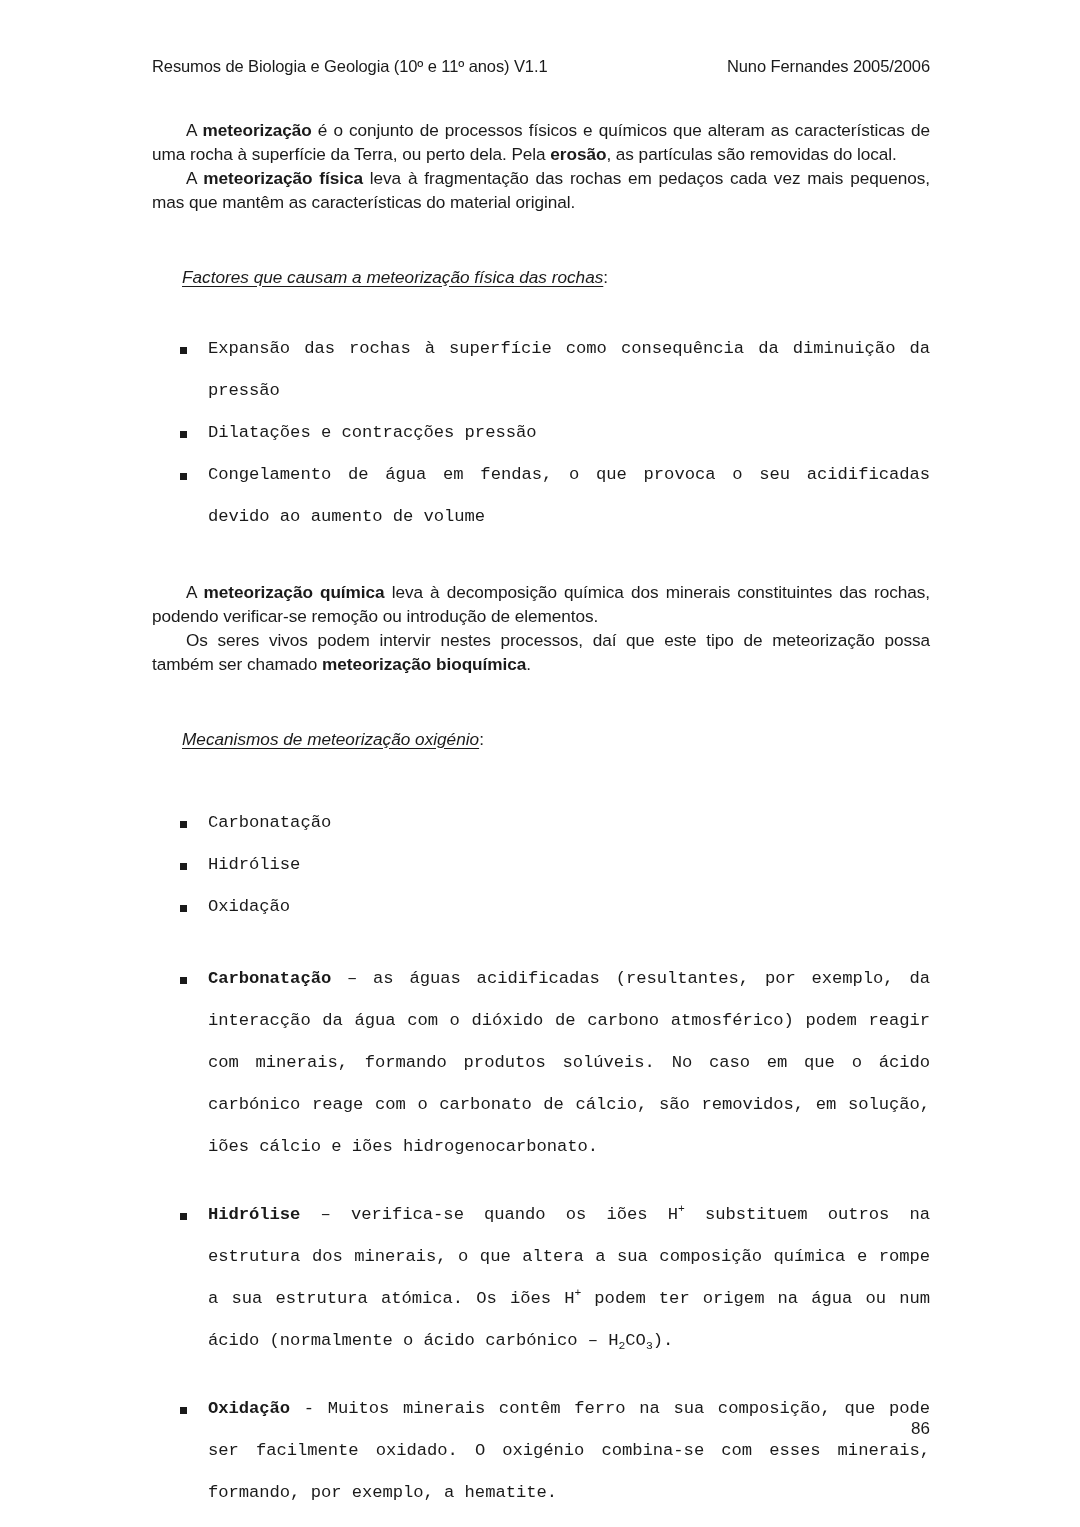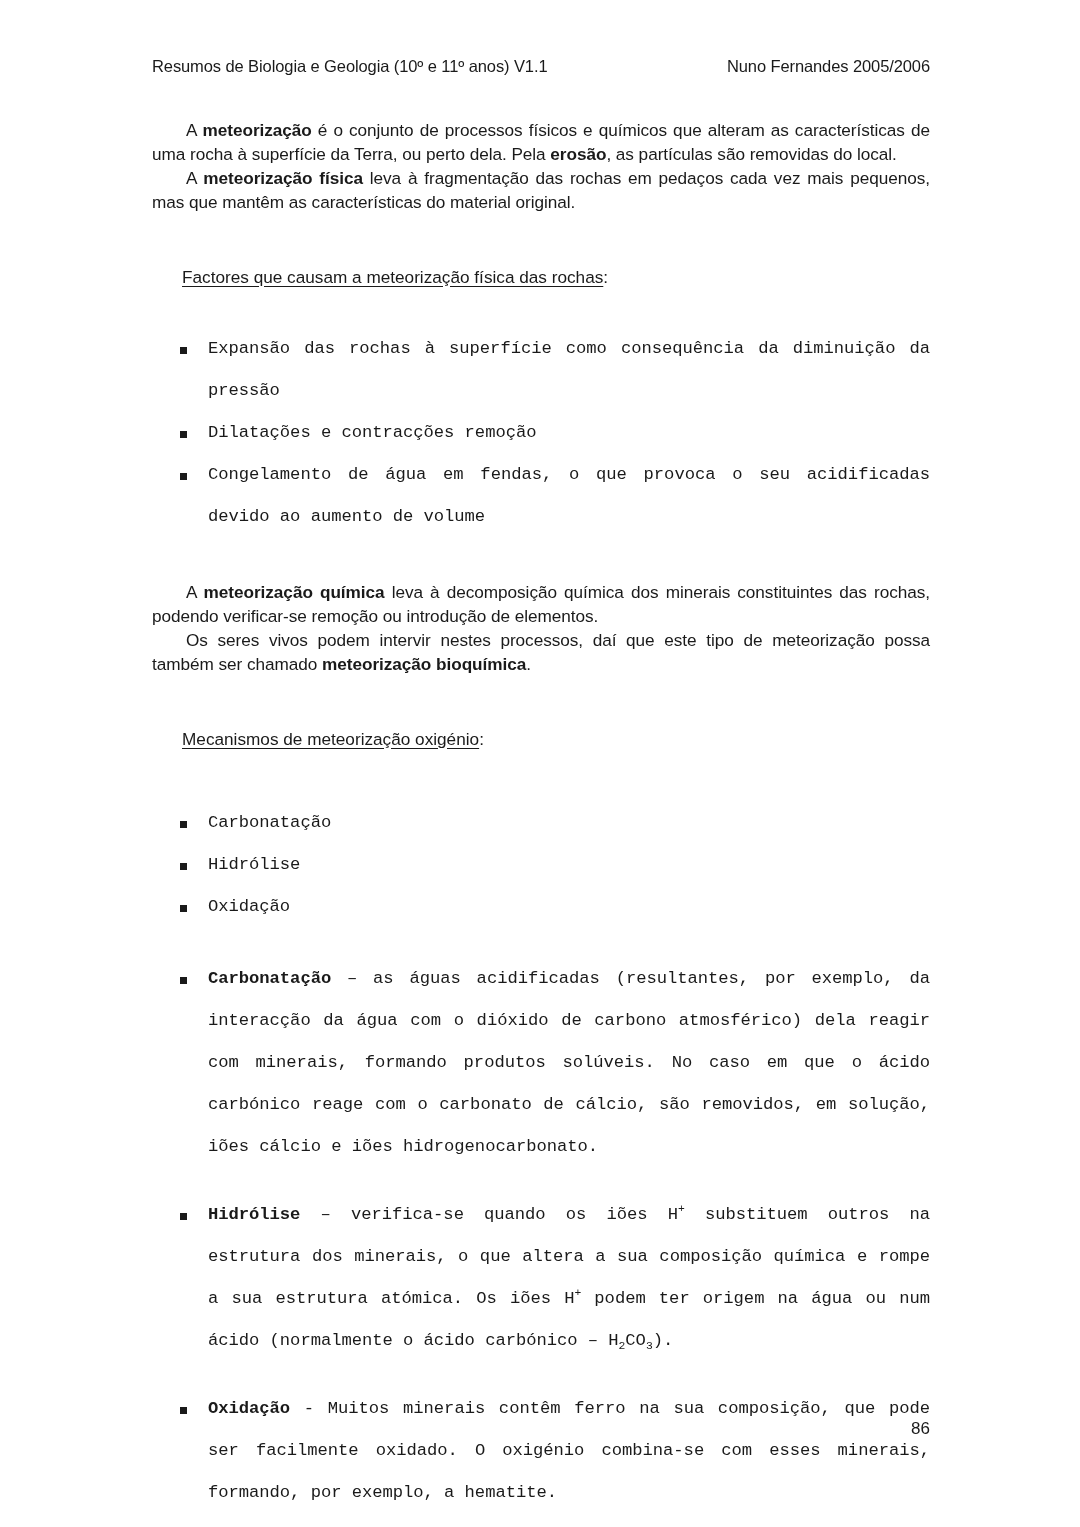--- a/index.html
+++ b/index.html
@@ -58,20 +58,21 @@
     margin: 0;
     padding: 0;
     font-size: 17.2px;
     line-height: 42px;
     text-indent: 30px;
     color: #1a1a1a;
   }
   .heading .u {
     text-decoration: underline;
     text-underline-offset: 3px;
+    font-style: italic;
   }
   ul.blist {
     list-style: none;
     margin: 0;
     padding: 0;
     font-family: Liberation Mono, monospace;
   }
   ul.blist > li {
     position: relative;
     padding-left: 56px;
@@ -130,21 +131,21 @@
     <p class="para"><span>A </span><b>meteorização física</b><span> leva à fragmentação das rochas em pedaços cada vez mais pequenos, mas que mantêm as características do material original.</span></p>
 
     <div class="spacer-lg"></div>
 
     <p class="heading"><span class="u">Factores que causam a meteorização física das rochas</span><span>:</span></p>
 
     <div class="spacer-md"></div>
 
     <ul class="blist">
       <li>Expansão das rochas à superfície como consequência da diminuição da pressão</li>
-      <li>Dilatações e contracções remoção</li>
+      <li>Dilatações e contracções pressão</li>
       <li>Congelamento de água em fendas, o que provoca o seu acidificadas devido ao aumento de volume</li>
     </ul>
 
     <div class="spacer-lg"></div>
 
     <p class="para"><span>A </span><b>meteorização química</b><span> leva à decomposição química dos minerais constituintes das rochas, podendo verificar-se remoção ou introdução de elementos.</span></p>
 
     <p class="para"><span>Os seres vivos podem intervir nestes processos, daí que este tipo de meteorização possa também ser chamado </span><b>meteorização bioquímica</b><span>.</span></p>
 
     <div class="spacer-lg"></div>
@@ -155,21 +156,21 @@
 
     <ul class="blist">
       <li>Carbonatação</li>
       <li>Hidrólise</li>
       <li>Oxidação</li>
     </ul>
 
     <div class="spacer-md"></div>
 
     <ul class="blist">
-      <li><b>Carbonatação</b><span> – </span><span>as águas acidificadas (resultantes, por exemplo, da interacção da água com o dióxido de carbono atmosférico) dela reagir com minerais, formando produtos solúveis. No caso em que o ácido carbónico reage com o carbonato de cálcio, são removidos, em solução, iões cálcio e iões hidrogenocarbonato.</span></li>
+      <li><b>Carbonatação</b><span> – </span><span>as águas acidificadas (resultantes, por exemplo, da interacção da água com o dióxido de carbono atmosférico) podem reagir com minerais, formando produtos solúveis. No caso em que o ácido carbónico reage com o carbonato de cálcio, são removidos, em solução, iões cálcio e iões hidrogenocarbonato.</span></li>
 
       <li class="gap-item"><b>Hidrólise</b><span> – </span><span>verifica-se quando os iões H</span><sup>+</sup><span> substituem outros na estrutura dos minerais, o que altera a sua composição química e rompe a sua estrutura atómica. Os iões H</span><sup>+</sup><span> podem ter origem na água ou num ácido (normalmente o ácido carbónico – H</span><sub>2</sub><span>CO</span><sub>3</sub><span>).</span></li>
 
       <li class="gap-item"><b>Oxidação</b><span> - </span><span>Muitos minerais contêm ferro na sua composição, que pode ser facilmente oxidado. O oxigénio combina-se com esses minerais, formando, por exemplo, a hematite.</span></li>
     </ul>
 
     <div class="spacer-lg"></div>
 
   </div>
 

